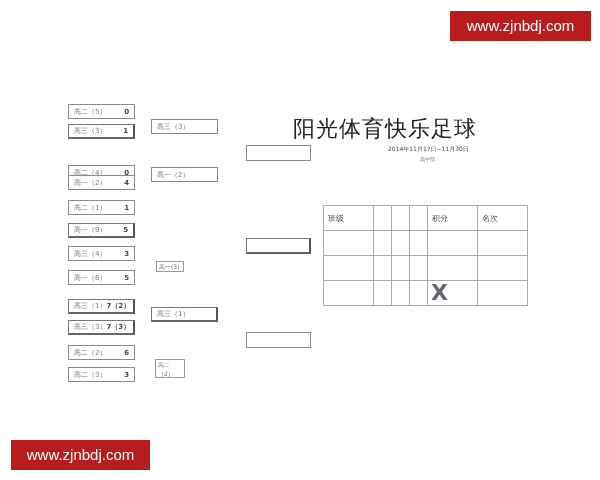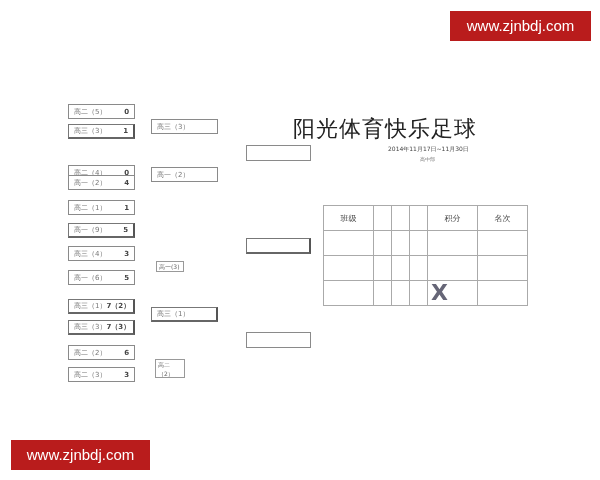--- a/index.html
+++ b/index.html
@@ -45,21 +45,21 @@
     position: absolute; left: 388px; top: 145px; width: 90px;
     font-size: 6px; color: #444; text-align: left; white-space: nowrap;
   }
   .dept {
     position: absolute; left: 420px; top: 156px; width: 30px;
     font-size: 5px; color: #777; text-align: left; white-space: nowrap;
   }
 
   table.standings {
     position: absolute; left: 323px; top: 205px;
-    border-collapse: collapse; width: 205px; height: 98px; text-align: center;
+    border-collapse: collapse; width: 205px; height: 98px;
   }
   table.standings td {
     border: 1px solid #aaa; font-size: 8px; color: #444;
     padding: 0 4px; height: 24px;
   }
   .x-mark {
     position: absolute; left: 431px; top: 282px;
     font-size: 22px; font-weight: bold; color: #667;
     line-height: 22px; font-family: "DejaVu Sans", sans-serif;
   }

